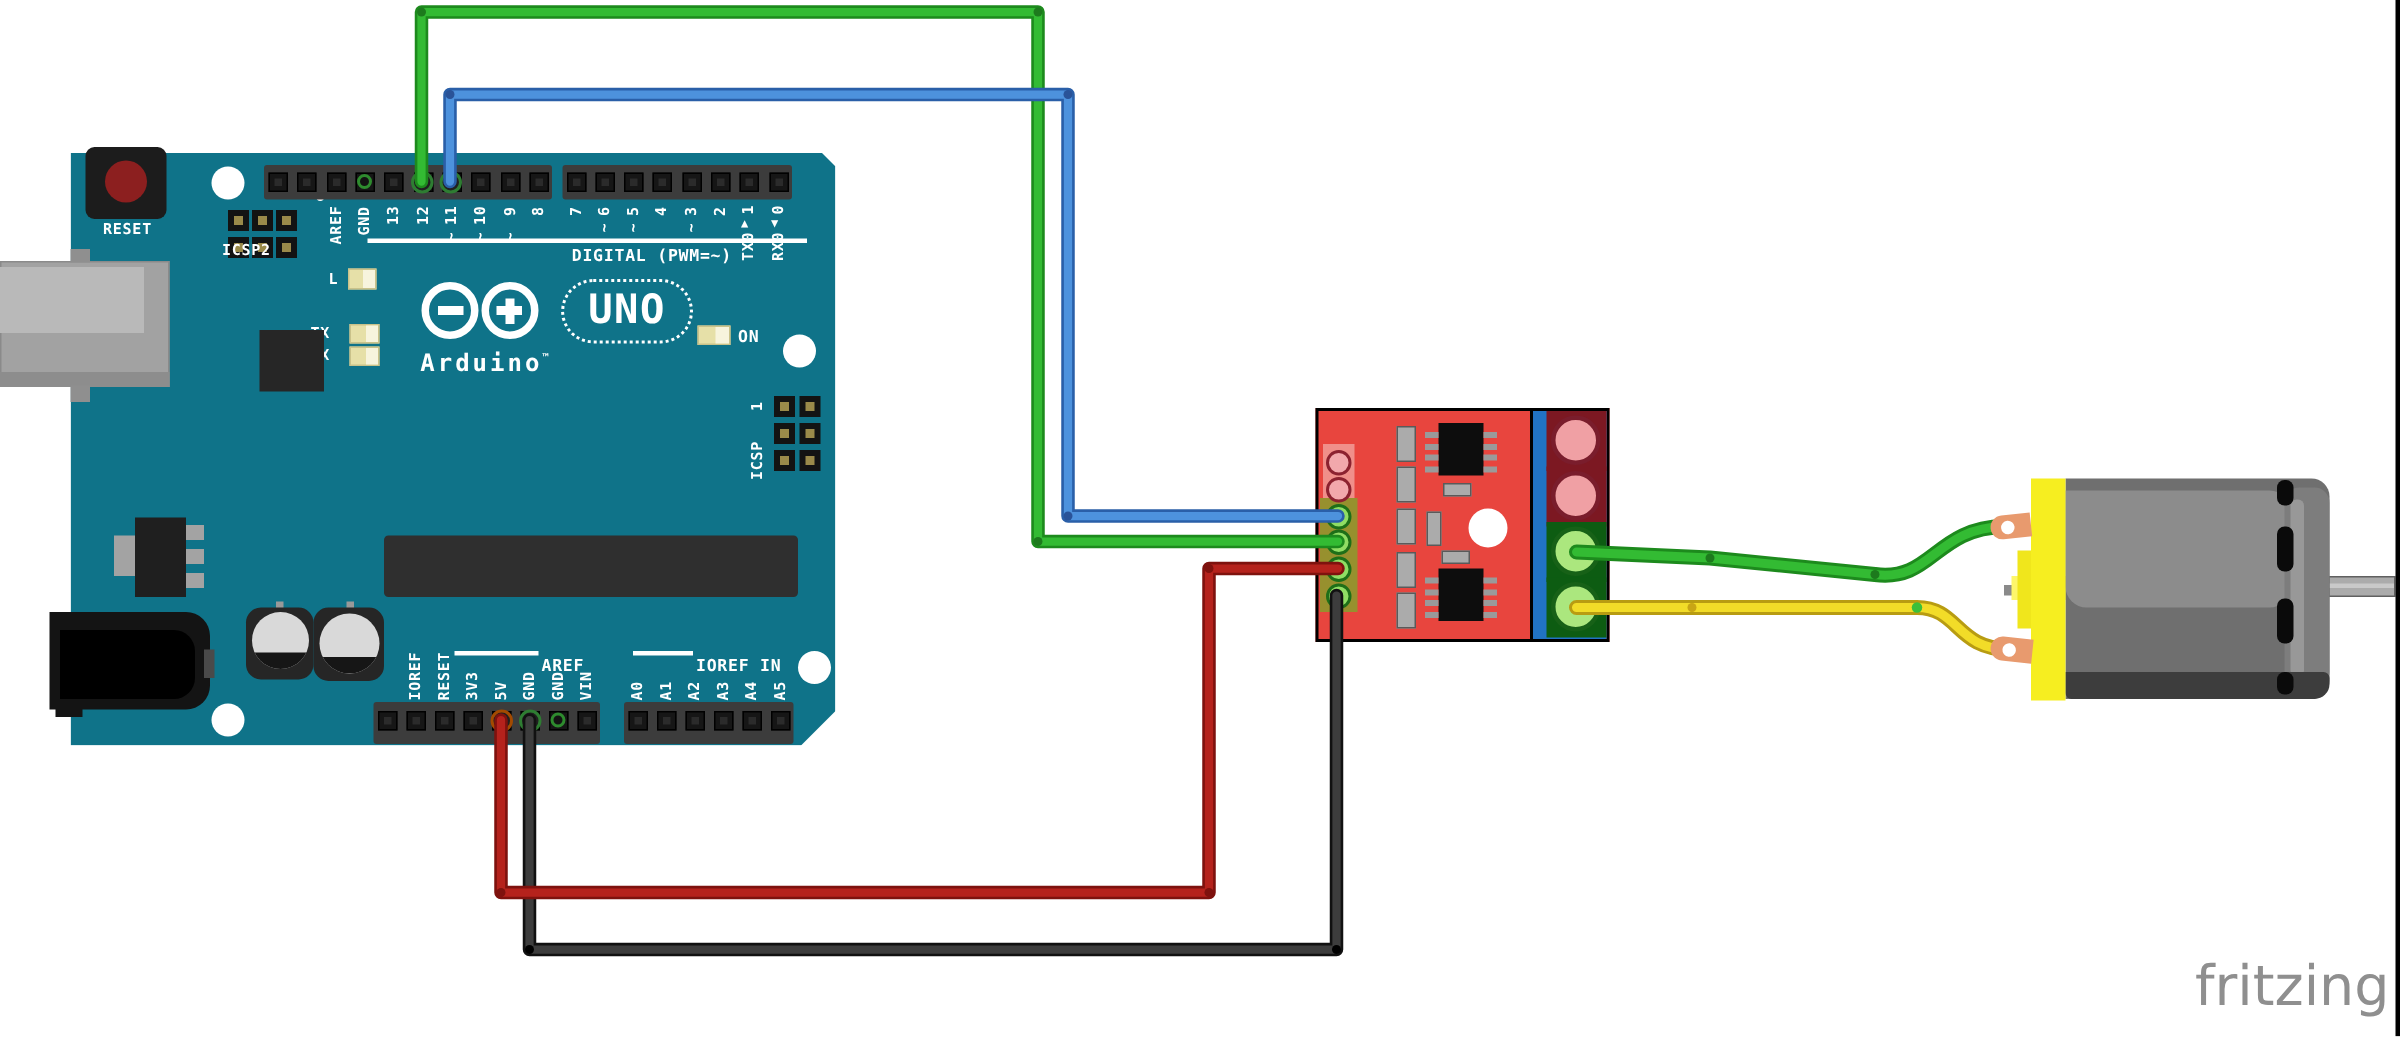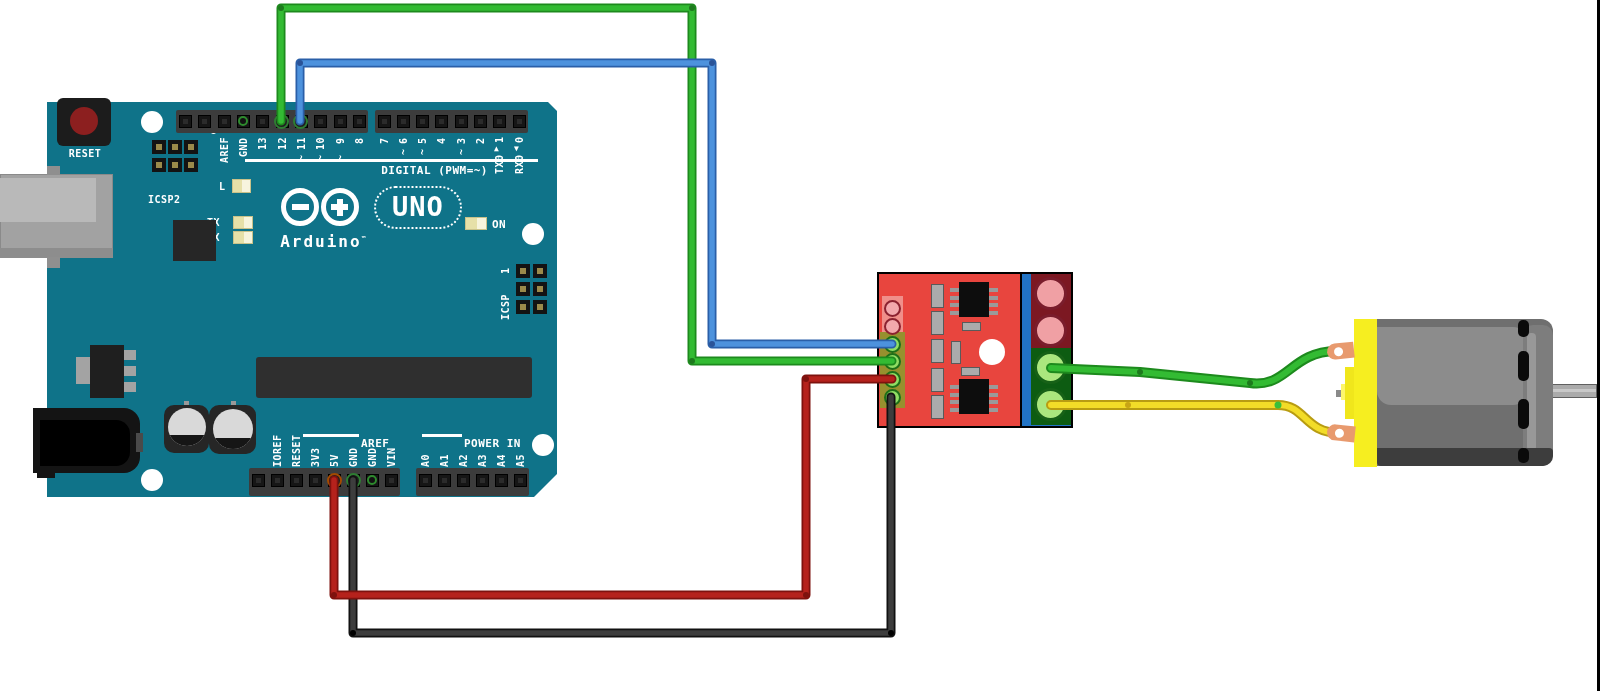--- a/index.html
+++ b/index.html
@@ -215,21 +215,21 @@
       <div class="abs goldsq" style="left: 168px; top: 158px;">
         <i></i>
       </div>
       <div class="abs goldsq" style="left: 184px; top: 140px;">
         <i></i>
       </div>
       <div class="abs goldsq" style="left: 184px; top: 158px;">
         <i></i>
       </div>
     </div>
-  <div class="hlab" style="left:148px;top:194px;">ICSP2</div>
+  <div class="hlab" style="left:148px;top:162px;">ICSP2</div>
 
   <div id="icsp-grid">
       <div class="abs goldsq" style="left: 516px; top: 264px;">
         <i></i>
       </div>
       <div class="abs goldsq" style="left: 516px; top: 282px;">
         <i></i>
       </div>
       <div class="abs goldsq" style="left: 516px; top: 300px;">
         <i></i>
@@ -245,21 +245,21 @@
       </div>
     </div>
   <div class="vlab" style="left:500px;top:274px;">1</div>
   <div class="vlab" style="left:500px;top:320px;">ICSP</div>
 
   <div class="wline" style="left:245px;top:159px;width:293px;"></div>
   <div class="hlab" style="left:330px;top:164px;width:158px;text-align:right;font-size:11px;">DIGITAL (PWM=~)</div>
   <div class="wline" style="left:303px;top:434px;width:56px;"></div>
   <div class="hlab" style="left:361px;top:437px;font-size:11px;">AREF</div>
   <div class="wline" style="left:422px;top:434px;width:40px;"></div>
-  <div class="hlab" style="left:464px;top:437px;font-size:11px;">POWER IN</div>
+  <div class="hlab" style="left:464px;top:437px;font-size:11px;">IOREF IN</div>
 
   <div class="hlab" style="left:219px;top:181px;">L</div>
   <div class="abs led" style="left:232px;top:179px;width:19px;height:14px;">
       <i></i>
     </div>
   <div class="hlab" style="left:207px;top:217px;">TX</div>
   <div class="abs led" style="left:233px;top:216px;width:20px;height:13px;">
       <i></i>
     </div>
   <div class="hlab" style="left:207px;top:232px;">RX</div>
@@ -426,14 +426,15 @@
     </g>
   </svg>
 
   <div class="abs overlug" style="left:1327px;top:343px;width:27px;height:16px;background:#e89a6e;border-radius:8px 0 0 8px;transform:rotate(-6deg);">
     <div style="position:absolute;left:7px;top:4px;width:9px;height:9px;background:#fff;border-radius:50%;"></div>
   </div>
   <div class="abs overlug" style="left:1327px;top:425px;width:28px;height:16px;background:#e89a6e;border-radius:8px 0 0 8px;transform:rotate(6deg);">
     <div style="position:absolute;left:8px;top:4px;width:9px;height:9px;background:#fff;border-radius:50%;"></div>
   </div>
 
+  <div class="abs wm" style="left:1390px;top:636px;width:203px;text-align:right;">fritzing</div>
   <div class="abs" style="left:1597px;top:0;width:3px;height:691px;background:#000;"></div>
 </div>
 
 </body></html>

